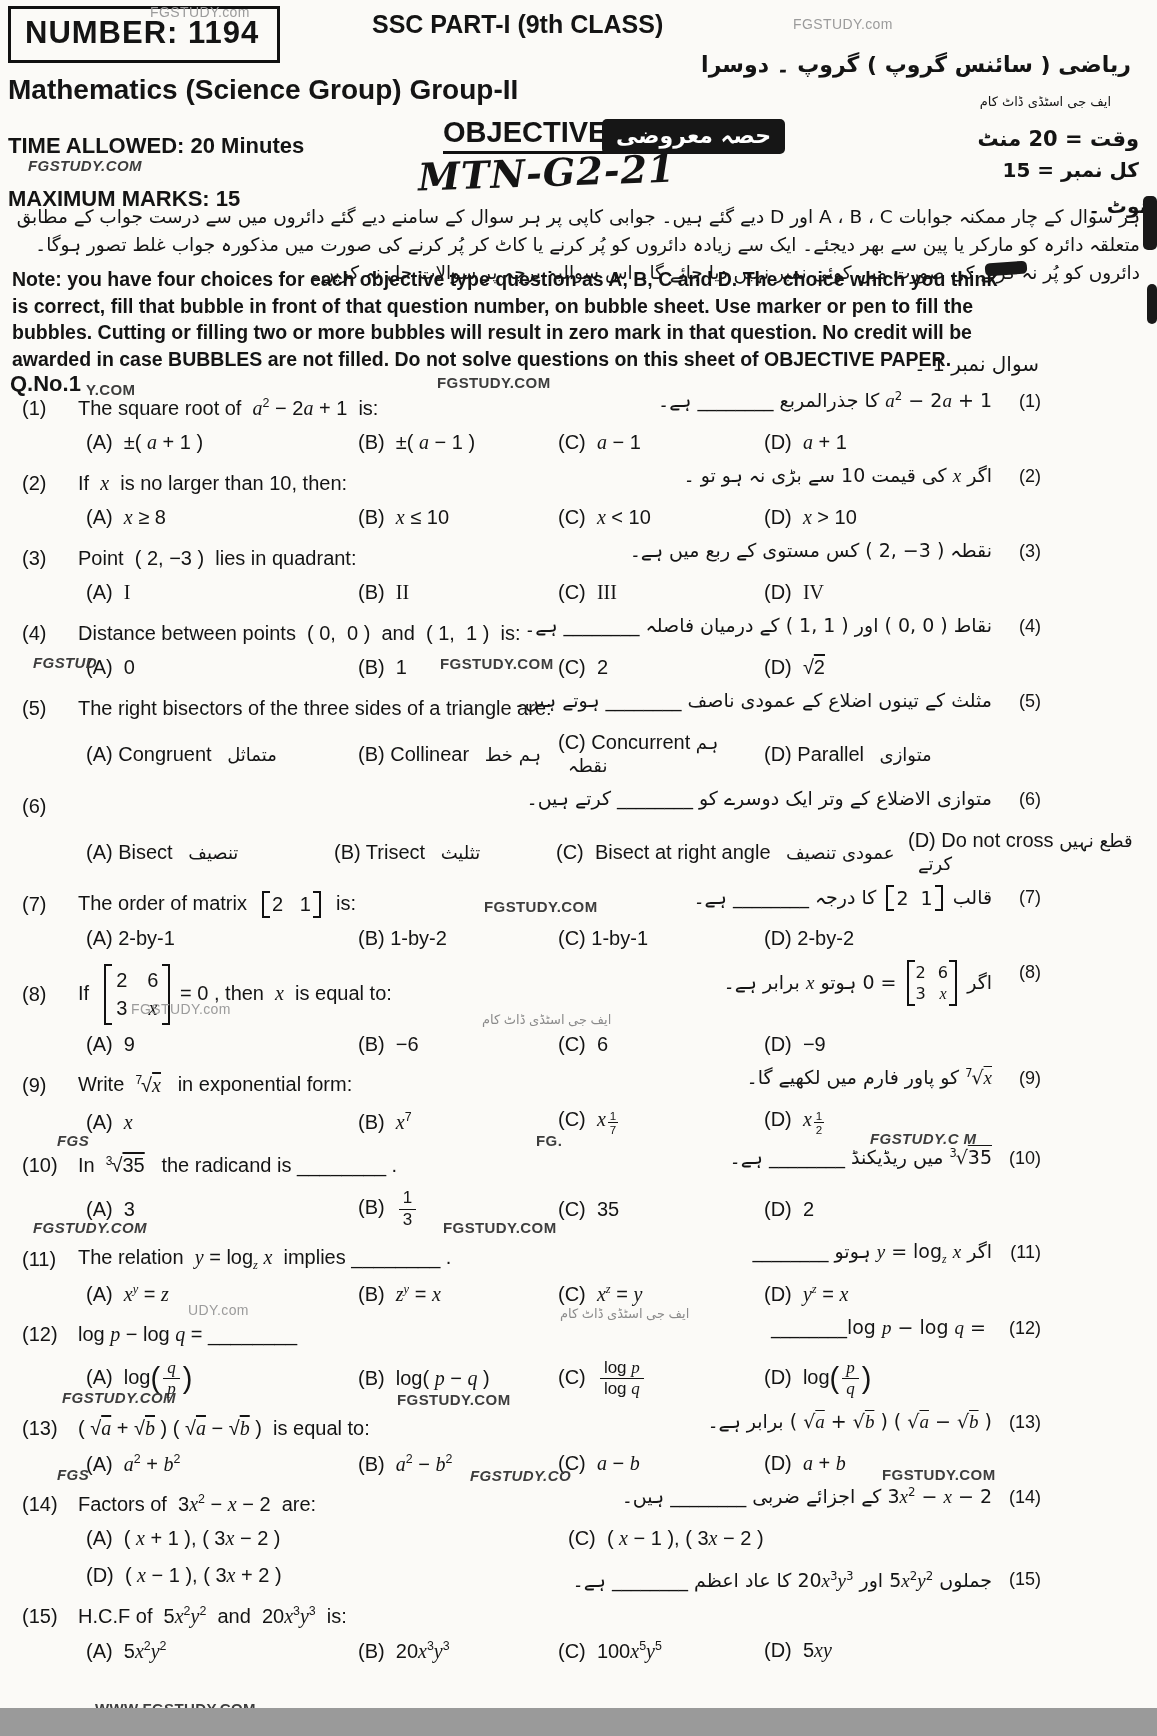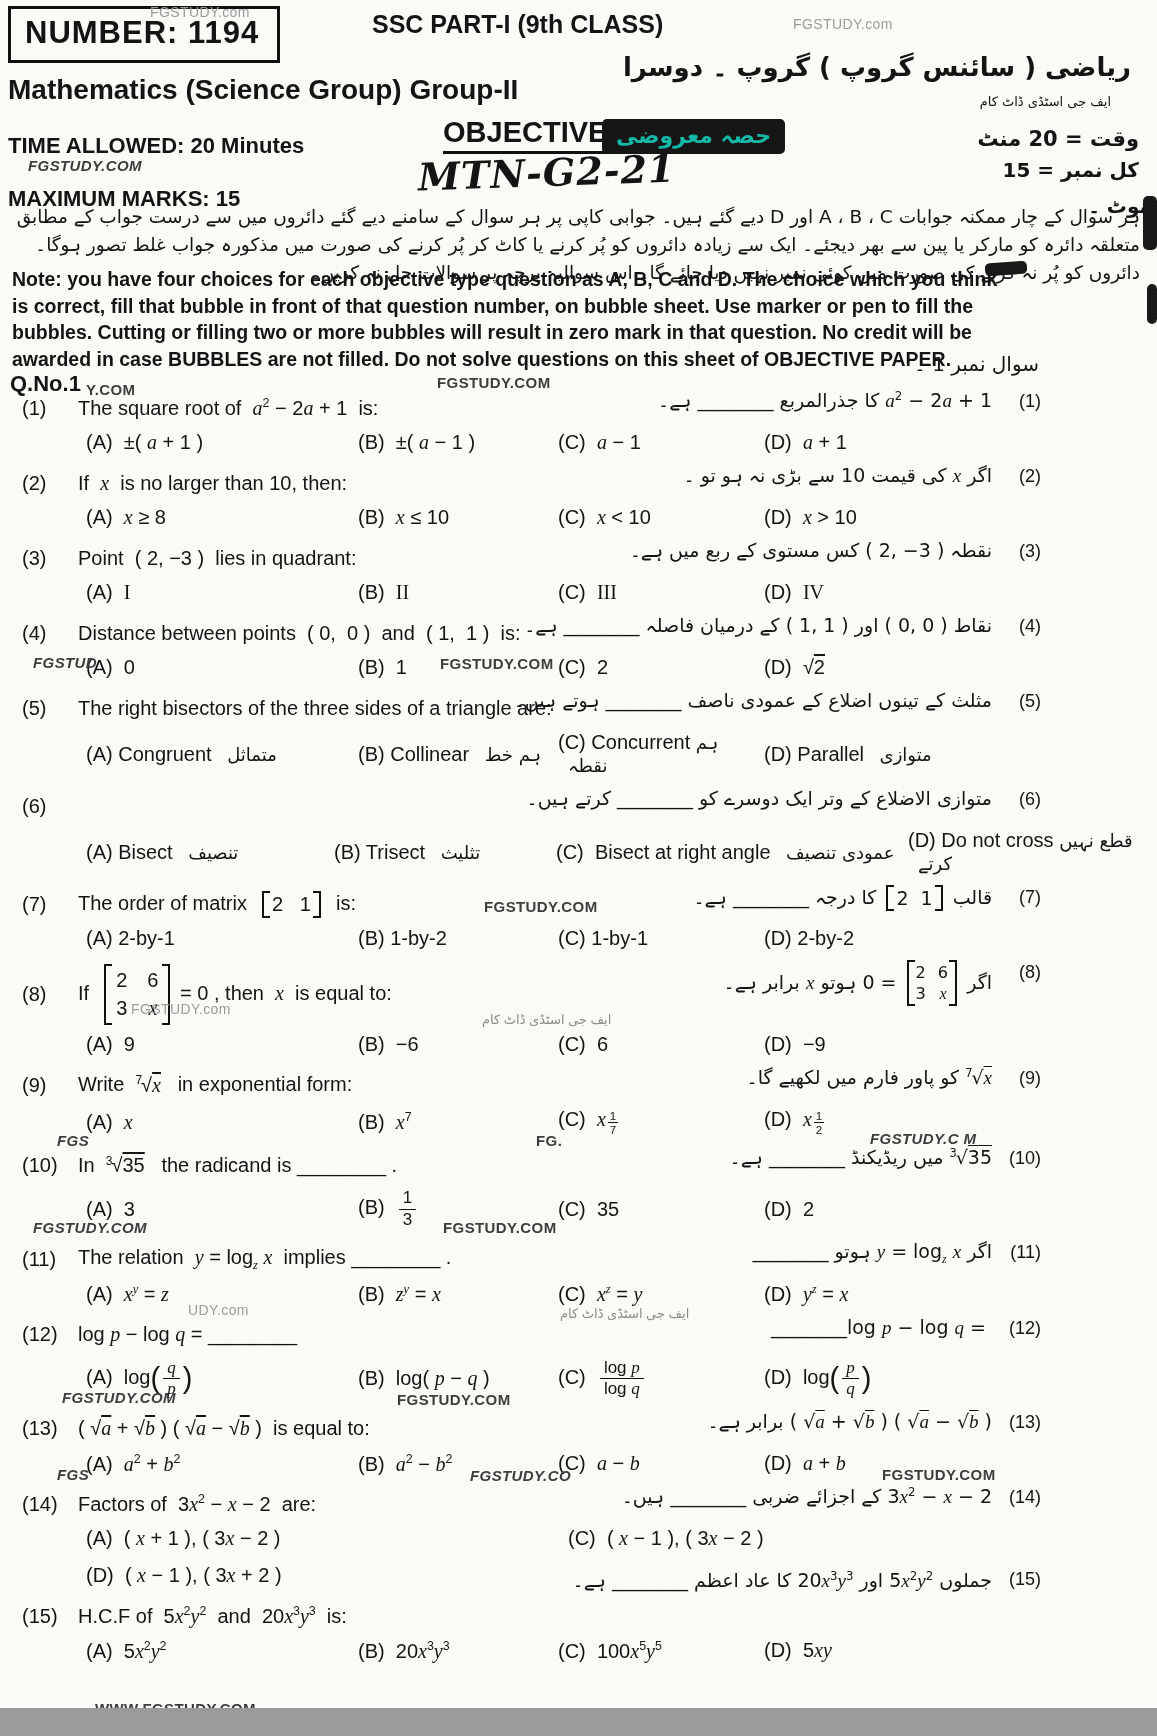--- a/index.html
+++ b/index.html
@@ -10,25 +10,25 @@
   sup{font-size:.62em}
   sub{font-size:.62em}
   .urdu{direction:rtl;font-family:"DejaVu Sans",sans-serif}
   .rom{font-family:"Liberation Serif","DejaVu Serif",serif}
 
   
   .numbox{position:absolute;left:8px;top:6px;border:3px solid #111;padding:6px 18px 9px 14px;
           font-size:31px;font-weight:bold;letter-spacing:1px}
   .title{position:absolute;left:372px;top:10px;font-size:25px;font-weight:bold}
   .subject{position:absolute;left:8px;top:74px;font-size:28px;font-weight:bold}
-  .subject-ur{position:absolute;right:26px;top:52px;font-size:26px;font-weight:bold}
+  .subject-ur{position:absolute;right:26px;top:52px;font-size:22px;font-weight:bold}
   .subject-ur-small{position:absolute;right:46px;top:94px;font-size:13px}
   .time{position:absolute;left:8px;top:133px;font-size:22px;font-weight:bold}
   .objective{position:absolute;left:443px;top:116px;font-size:29px;font-weight:bold;border-bottom:3px solid #111;padding-bottom:2px}
-  .pill{position:absolute;left:602px;top:119px;background:#161616;color:#14b8a6;font-size:22px;font-weight:bold;
+  .pill{position:absolute;left:602px;top:119px;background:#161616;color:#ffffff;font-size:22px;font-weight:bold;
         padding:4px 14px 6px;border-radius:5px}
   .time-ur{position:absolute;right:18px;top:127px;font-size:21px;font-weight:bold}
   .marks{position:absolute;left:8px;top:186px;font-size:22px;font-weight:bold}
   .hand{position:absolute;left:418px;top:150px;font-family:"DejaVu Serif",serif;font-style:italic;font-weight:bold;
         font-size:38px;transform:rotate(-2deg);letter-spacing:1px}
   .total-ur{position:absolute;right:18px;top:158px;font-size:20px;font-weight:bold}
   .note-ur-label{position:absolute;right:10px;top:194px;font-size:20px;font-weight:bold}
   .note-ur{position:absolute;left:12px;top:203px;width:1128px;font-size:18.5px;line-height:28px;text-align:right}
   .note-en{position:absolute;left:12px;top:266px;width:992px;font-size:19.5px;line-height:26.5px;font-weight:bold}
   .sawal{position:absolute;right:118px;top:352px;font-size:20px;font-weight:normal}

